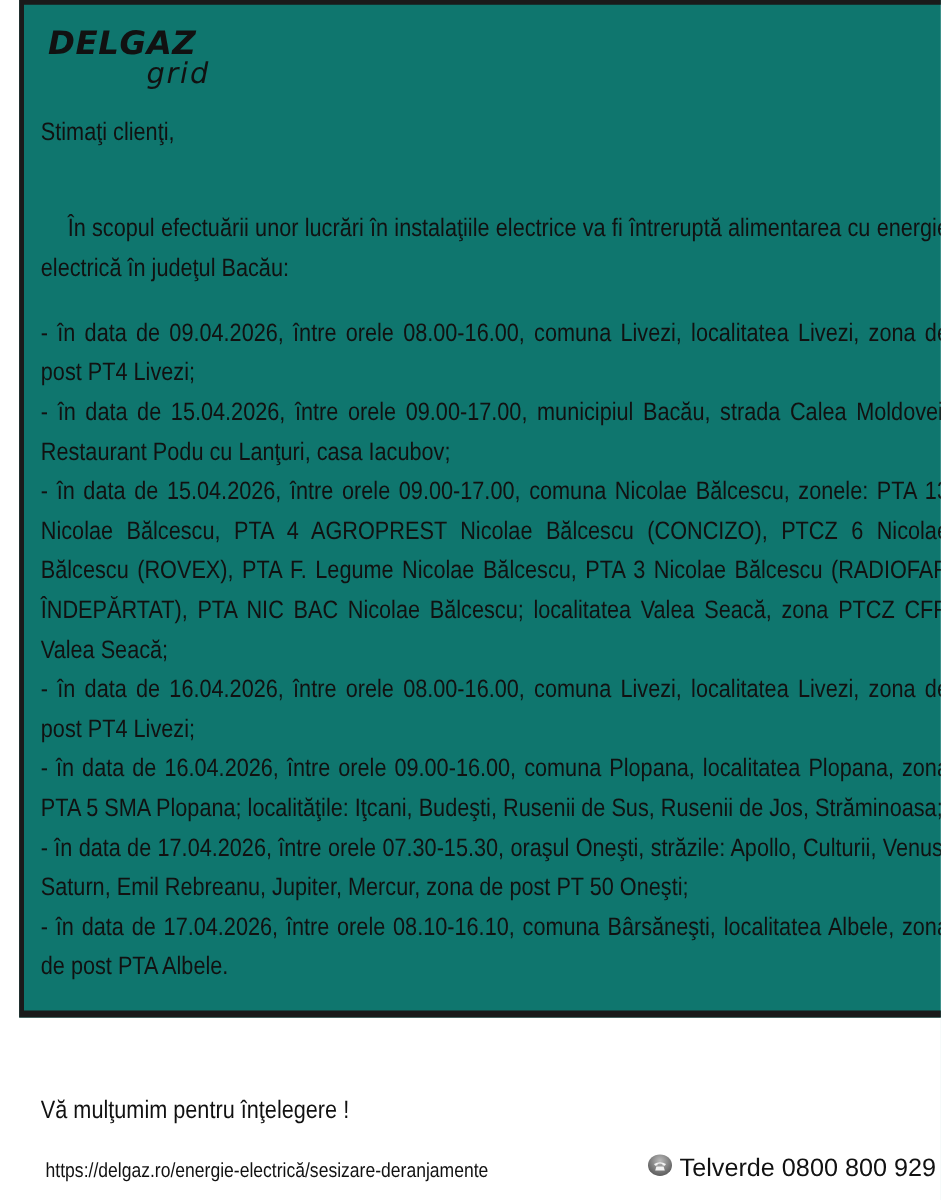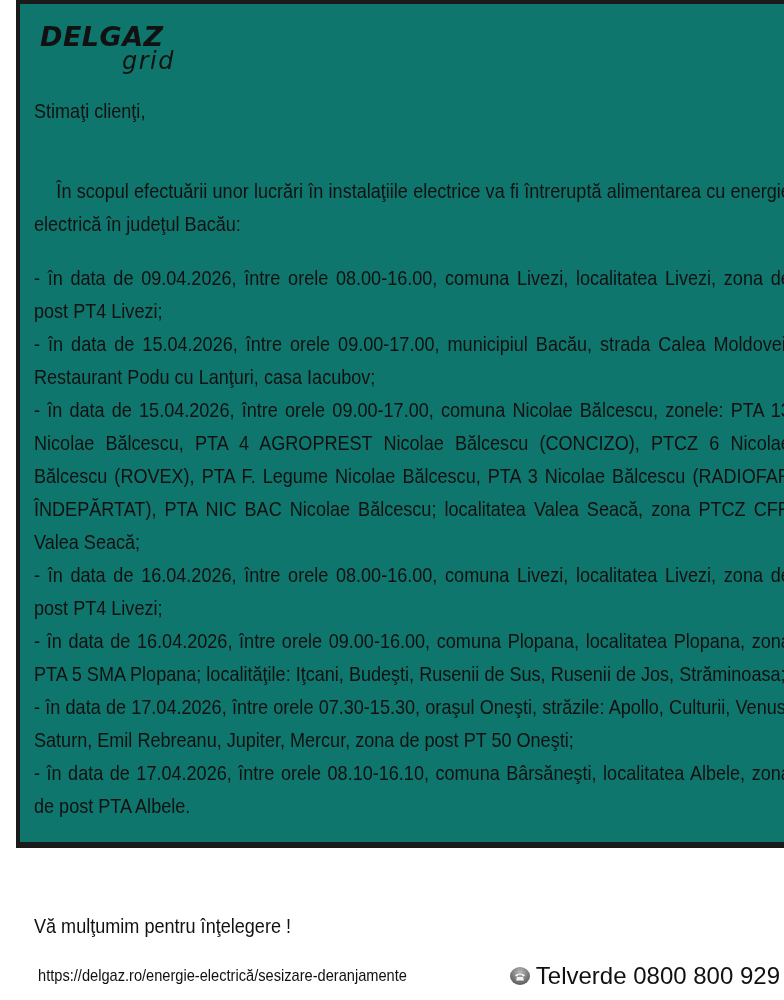--- a/index.html
+++ b/index.html
@@ -33,22 +33,22 @@
     .intro .indent { display: inline-block; width: 26px; }
     .items { position: absolute; left: 14px; top: 257px; width: 880px; }
     .item { text-align: justify; text-align-last: left; }
     .thanks { position: absolute; left: 14px; top: 905px; width: 880px; }
     .footer-link {
       position: absolute; left: 18px; top: 962px;
       font-family: "Liberation Sans", sans-serif; font-size: 17px; color: #111;
       transform: scaleX(0.86); transform-origin: left top; white-space: nowrap;
     }
     .footer-phone {
-      position: absolute; right: 16px; top: 958px; display: flex; align-items: center;
-      font-family: "Liberation Sans", sans-serif; font-size: 24px; color: #111; white-space: nowrap;
+      position: absolute; right: 16px; top: 958px; display: flex; align-items: flex-start;
+      font-family: "Liberation Sans", sans-serif; font-size: 21px; color: #111; white-space: nowrap;
     }
     .phone-icon {
       width: 20px; height: 18px; border-radius: 50%; margin-right: 6px;
       background: radial-gradient(circle at 50% 30%, #bbb 0%, #777 55%, #444 100%);
       display: flex; align-items: center; justify-content: center;
     }
     .phone-icon svg { width: 12px; height: 9px; }
   </style>
 </head>
 <body>

